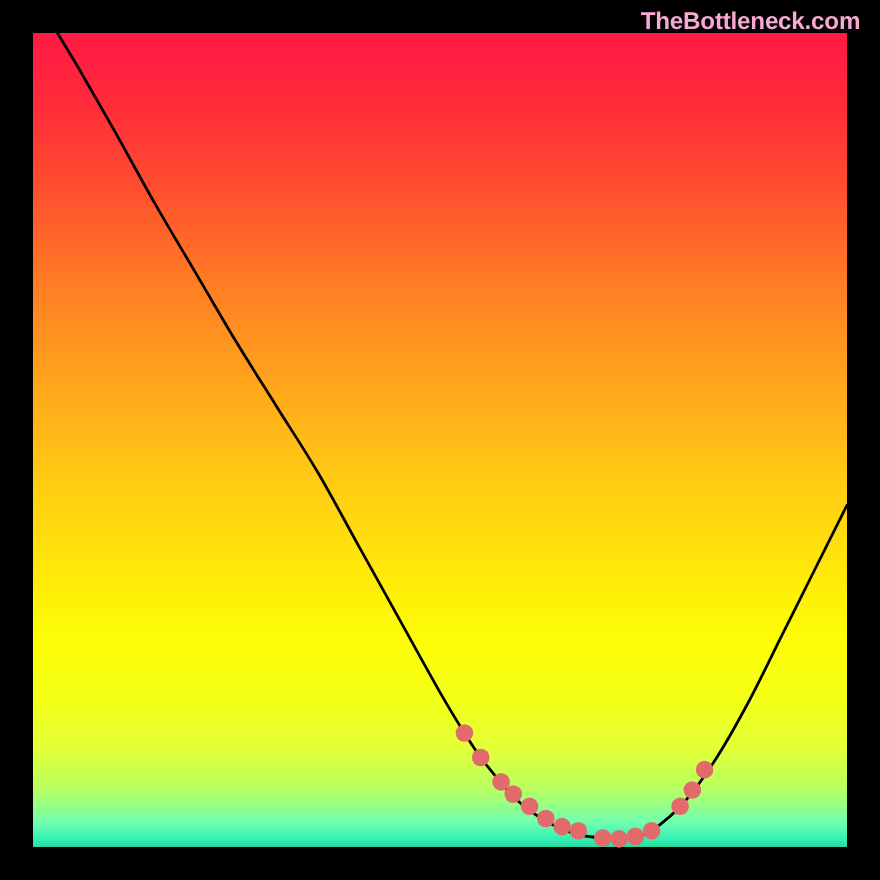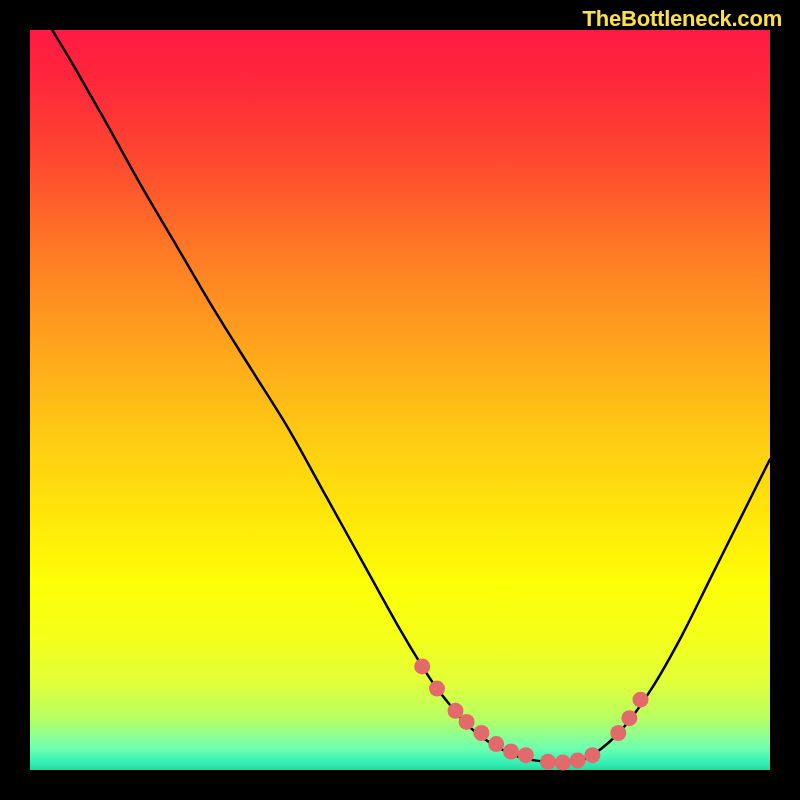--- a/index.html
+++ b/index.html
@@ -39,21 +39,21 @@
       #29d8a0 100%
     );
   }
   .watermark {
     position: absolute;
     top: 6px;
     right: 18px;
     font-family: Arial, Helvetica, sans-serif;
     font-size: 22px;
     font-weight: bold;
-    color: #fde047;
+    color: #f9a8d4;
     letter-spacing: -0.2px;
   }
   svg.curve {
     position: absolute;
     left: 0;
     top: 0;
     width: 740px;
     height: 740px;
     overflow: visible;
   }

